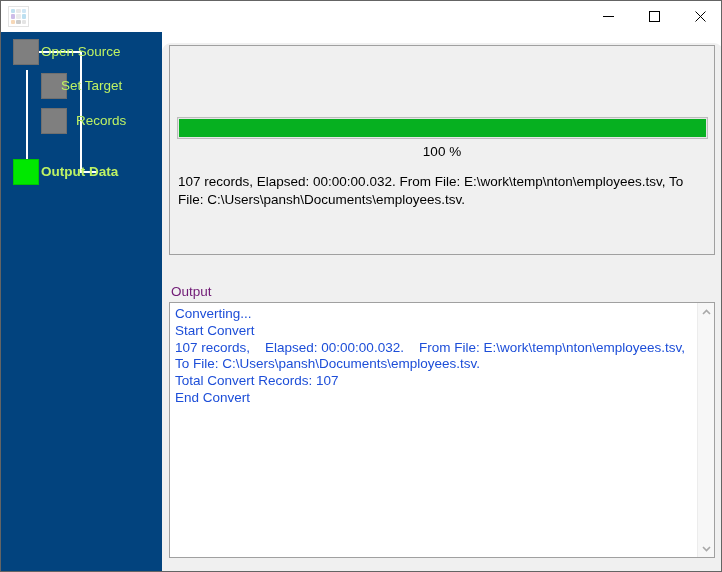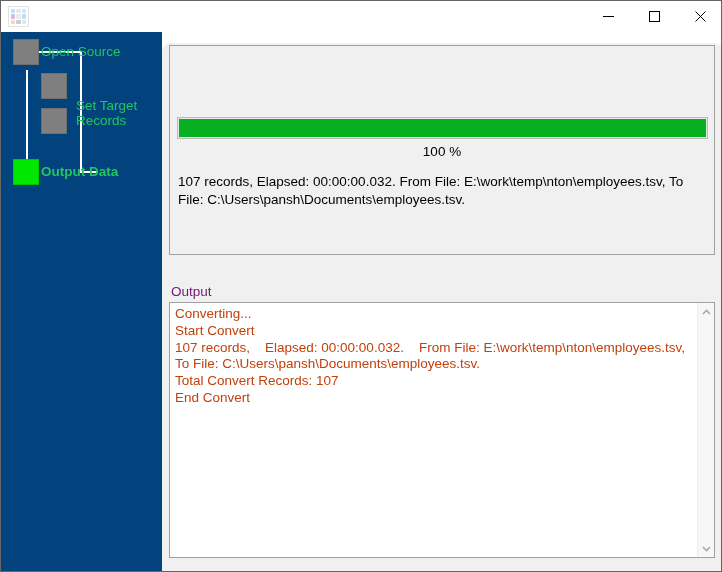--- a/index.html
+++ b/index.html
@@ -85,21 +85,21 @@
     background: #7f7f7f;
     border: 1px solid #6f6f6f;
     box-sizing: border-box;
   }
   .wiz-node.active {
     background: #00e800;
     border-color: #00c800;
   }
   .wiz-label {
     position: absolute;
-    color: #22c55e;
+    color: #bef264;
     font-size: 13.5px;
     white-space: nowrap;
     line-height: 16px;
   }
   .wiz-label.current {
     font-weight: bold;
   }
   .wiz-line {
     position: absolute;
     background: #ffffff;
@@ -169,21 +169,21 @@
     background: #ffffff;
     border: 1px solid #a0a0a0;
     box-sizing: border-box;
   }
   .output-text {
     position: absolute;
     left: 5px; top: 3px;
     width: 510px;
     font-size: 13.5px;
     line-height: 16.8px;
-    color: #c2410c;
+    color: #1d4ed8;
     white-space: pre-wrap;
     word-break: break-word;
   }
   .scrollbar {
     position: absolute;
     right: 0; top: 0;
     width: 17px;
     height: 100%;
     background: #f7f7f7;
     border-left: 1px solid #ececec;
@@ -274,21 +274,21 @@
 
     <div class="wiz-line" style="left:25px; top:38px; width:2px; height:102px;"></div>
     <div class="wiz-line" style="left:79px; top:20px; width:2px; height:121px;"></div>
     <div class="wiz-line" style="left:38px; top:19px; width:42px; height:2px;"></div>
     <div class="wiz-line" style="left:79px; top:139px; width:18px; height:2px;"></div>
 
     <div class="wiz-node" style="left:12px; top:7px;"></div>
     <span class="wiz-label" style="left:40px; top:12px;">Open Source</span>
 
     <div class="wiz-node" style="left:40px; top:41px;"></div>
-    <span class="wiz-label" style="left:75px; top:46px;margin-top:20px;">Set Target</span>
+    <span class="wiz-label" style="left:60px; top:46px;">Set Target</span>
 
     <div class="wiz-node" style="left:40px; top:76px;"></div>
     <span class="wiz-label" style="left:75px; top:81px;">Records</span>
 
     <div class="wiz-node active" style="left:12px; top:127px;"></div>
     <span class="wiz-label current" style="left:40px; top:132px;">Output Data</span>
   </div>
 
   <div class="content">
 

